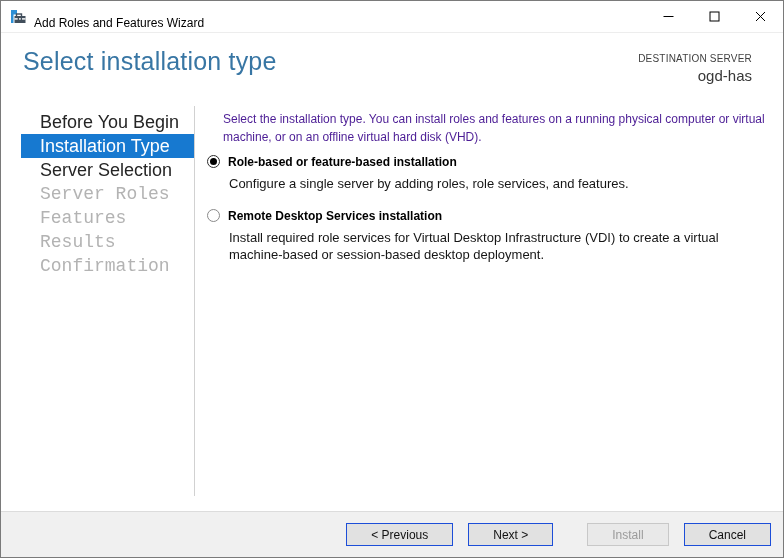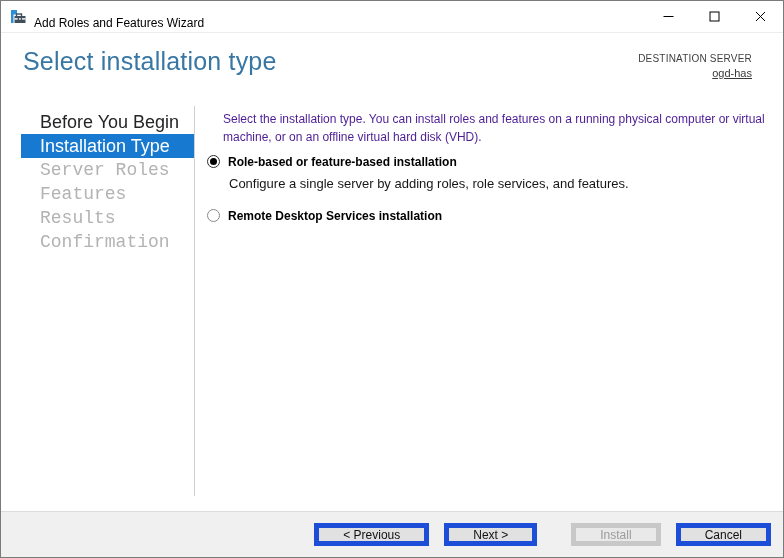--- a/index.html
+++ b/index.html
@@ -16,21 +16,21 @@
   .title-text { margin-left:8px; font-size:12px; color:#000;margin-top:12px; }
   .caption-buttons { position:absolute; right:0; top:0; height:31px; display:flex; }
   .caption-btn { width:46px; height:31px; display:flex; align-items:center;
                  justify-content:center; background:transparent; border:none; }
 
   
   .page-title { position:absolute; left:22px; top:46px; font-size:25px;
                 font-weight:300; color:#3876a4; letter-spacing:0.2px; }
   .dest-block { position:absolute; right:31px; top:52px; text-align:right; }
   .dest-label { font-size:10px; color:#3f3f3f; letter-spacing:0.2px; }
-  .dest-server { font-size:11px; color:#383838; margin-top:3px;text-decoration:underline; }
+  .dest-server { font-size:15px; color:#383838; margin-top:3px; }
 
   
   .sidebar { position:absolute; left:0; top:109px; width:193px; }
   .side-item { height:24px; line-height:24px; margin-left:20px; width:173px;
                padding-left:19px; font-size:18px; color:#252525; cursor:default; }
   .side-item.selected { background:#1779d0; color:#ffffff; }
   .side-item.disabled { color:#b3b3b3;font-family:Liberation Mono, monospace; }
   .vdivider { position:absolute; left:193px; top:105px; width:1px; height:390px;
               background:#d1d1d1; }
 
@@ -50,21 +50,21 @@
   .opt-desc { margin-left:22px; margin-top:5px; width:536px;
               font-size:13px; line-height:17px; color:#161616; }
 
   
   .footer { position:absolute; left:0; bottom:0; width:100%; height:46px;
             background:#f0f0f0; border-top:1px solid #dcdcdc;
             display:flex; align-items:center; justify-content:flex-end;
             padding-right:12px; gap:15px; }
   .btn { height:23px; min-width:73px; padding:0 24px; font-size:12px;
          font-family:"Liberation Sans", sans-serif; color:#111;
-         background:#e1e1e1; border:5px solid #1d4ed8;
+         background:#e1e1e1; border:1px solid #1d4ed8;
          display:flex; align-items:center; justify-content:center; }
   .btn.install { margin-left:19px; }
   .btn.disabled { background:#e9e9e9; border-color:#c8c8c8; color:#9b9b9b; }
 </style>
 </head>
 <body>
 
 <div class="window">
 
   <div class="titlebar">
@@ -100,36 +100,38 @@
 
   <div class="page-title">Select installation type</div>
   <div class="dest-block">
     <div class="dest-label">DESTINATION SERVER</div>
     <div class="dest-server">ogd-has</div>
   </div>
 
   <div class="sidebar">
     <div class="side-item enabled">Before You Begin</div>
     <div class="side-item selected">Installation Type</div>
+    <div class="side-item enabled">Server Selection</div>
     <div class="side-item disabled">Server Roles</div>
     <div class="side-item disabled">Features</div>
     <div class="side-item disabled">Results</div>
     <div class="side-item disabled">Confirmation</div>
   </div>
   <div class="vdivider"></div>
 
   <div class="intro">Select the installation type. You can install roles and features on a running physical computer or virtual machine, or on an offline virtual hard disk (VHD).</div>
 
   <div class="option first sel">
     <span class="radio"></span><span class="opt-label">Role-based or feature-based installation</span>
     <div class="opt-desc">Configure a single server by adding roles, role services, and features.</div>
   </div>
 
   <div class="option second unsel">
     <span class="radio"></span><span class="opt-label">Remote Desktop Services installation</span>
+    <div class="opt-desc">Install required role services for Virtual Desktop Infrastructure (VDI) to create a virtual machine-based or session-based desktop deployment.</div>
   </div>
 
   <div class="footer">
     <button class="btn enabled">&lt; Previous</button>
     <button class="btn enabled">Next &gt;</button>
     <button class="btn install disabled">Install</button>
     <button class="btn enabled">Cancel</button>
   </div>
 
 </div>

